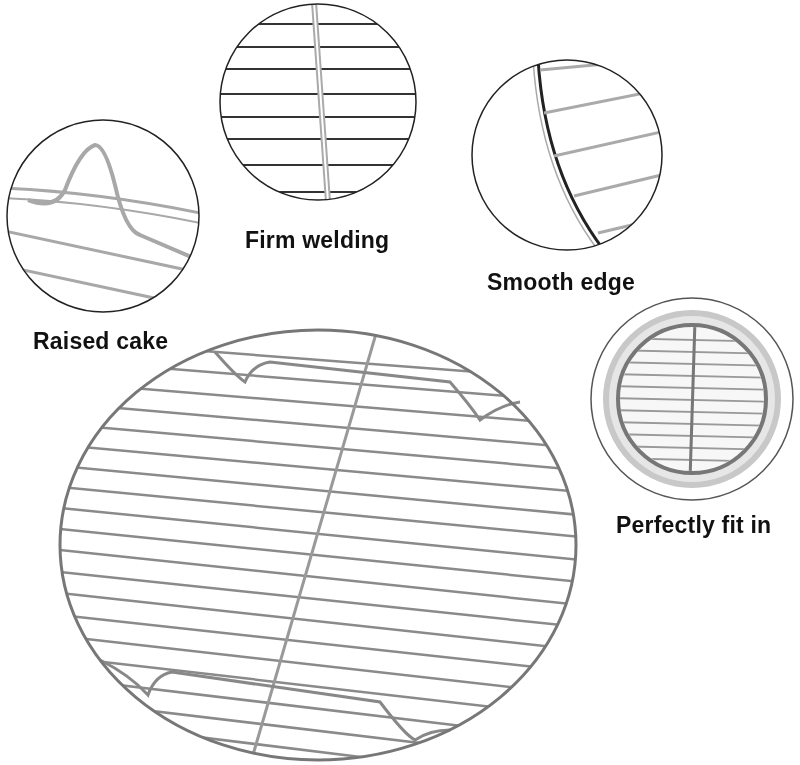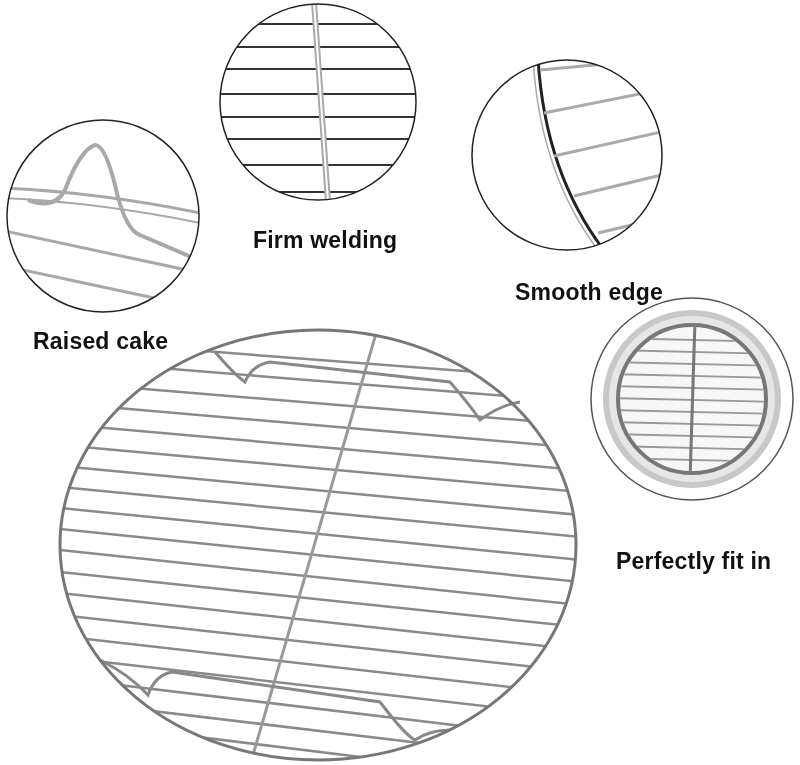--- a/index.html
+++ b/index.html
@@ -1,18 +1,18 @@
 <!DOCTYPE html>
 <html><head>
 <meta charset="utf-8">
 <style>
   html, body { margin:0; padding:0; background:#ffffff; }
   body { width:800px; height:765px; position:relative; overflow:hidden; font-family:"Liberation Sans", sans-serif; }
   .label { position:absolute; font-family:"Liberation Sans", sans-serif; font-weight:bold; color:#111; font-size:23px; letter-spacing:0.2px; white-space:nowrap; }
-  .label.two { line-height:30px;margin-top:36px; }
+  .label.two { line-height:30px; }
   svg { position:absolute; overflow:visible; }
 </style>
 </head>
 <body>
 
 <svg style="left:0;top:110px;" width="210" height="210" viewBox="0 0 210 210">
   <defs>
       <clipPath id="c1">
         <circle cx="103" cy="106" r="96"></circle>
       </clipPath>
@@ -43,42 +43,42 @@
       <line x1="0" y1="115" x2="200" y2="115"></line>
       <line x1="0" y1="137" x2="200" y2="137"></line>
       <line x1="0" y1="163" x2="200" y2="163"></line>
       <line x1="0" y1="190" x2="200" y2="190"></line>
     </g>
     <path d="M96 0 L110 200" stroke="#aaa" stroke-width="6"></path>
     <path d="M96 0 L110 200" stroke="#fff" stroke-width="2"></path>
   </g>
   <circle cx="100" cy="100" r="98" fill="none" stroke="#222" stroke-width="1.5"></circle>
 </svg>
-<div class="label" style="left:245px;top:227px;margin-left:8px;">Firm welding</div>
+<div class="label" style="left:245px;top:227px;">Firm welding</div>
 
 <svg style="left:470px;top:58px;" width="195" height="195" viewBox="0 0 195 195">
   <defs>
       <clipPath id="c3">
         <circle cx="97" cy="97" r="95"></circle>
       </clipPath>
     </defs>
   <g clip-path="url(#c3)" fill="none">
     <path d="M68 0 Q75 120 140 200" stroke="#222" stroke-width="3"></path>
     <path d="M63 0 Q70 120 134 200" stroke="#aaa" stroke-width="1.5"></path>
     <g stroke="#aaa" stroke-width="3">
       <line x1="70" y1="12" x2="200" y2="0"></line>
       <line x1="74" y1="55" x2="200" y2="30"></line>
       <line x1="84" y1="98" x2="200" y2="72"></line>
       <line x1="104" y1="138" x2="200" y2="115"></line>
       <line x1="128" y1="175" x2="200" y2="158"></line>
     </g>
   </g>
   <circle cx="97" cy="97" r="95" fill="none" stroke="#222" stroke-width="1.5"></circle>
 </svg>
-<div class="label" style="left:487px;top:279px;margin-left:28px;">Smooth edge</div>
+<div class="label" style="left:487px;top:269px;">Smooth edge</div>
 
 <svg style="left:590px;top:300px;" width="205" height="205" viewBox="0 0 205 205">
   <defs>
       <clipPath id="c4">
         <circle cx="102" cy="99" r="72"></circle>
       </clipPath>
     </defs>
   <circle cx="102" cy="99" r="101" fill="#fff" stroke="#555" stroke-width="1.5"></circle>
   <circle cx="102" cy="99" r="86" fill="#e6e6e6" stroke="#c8c8c8" stroke-width="6"></circle>
   <circle cx="102" cy="99" r="74" fill="#f7f7f7" stroke="#777" stroke-width="4"></circle>

